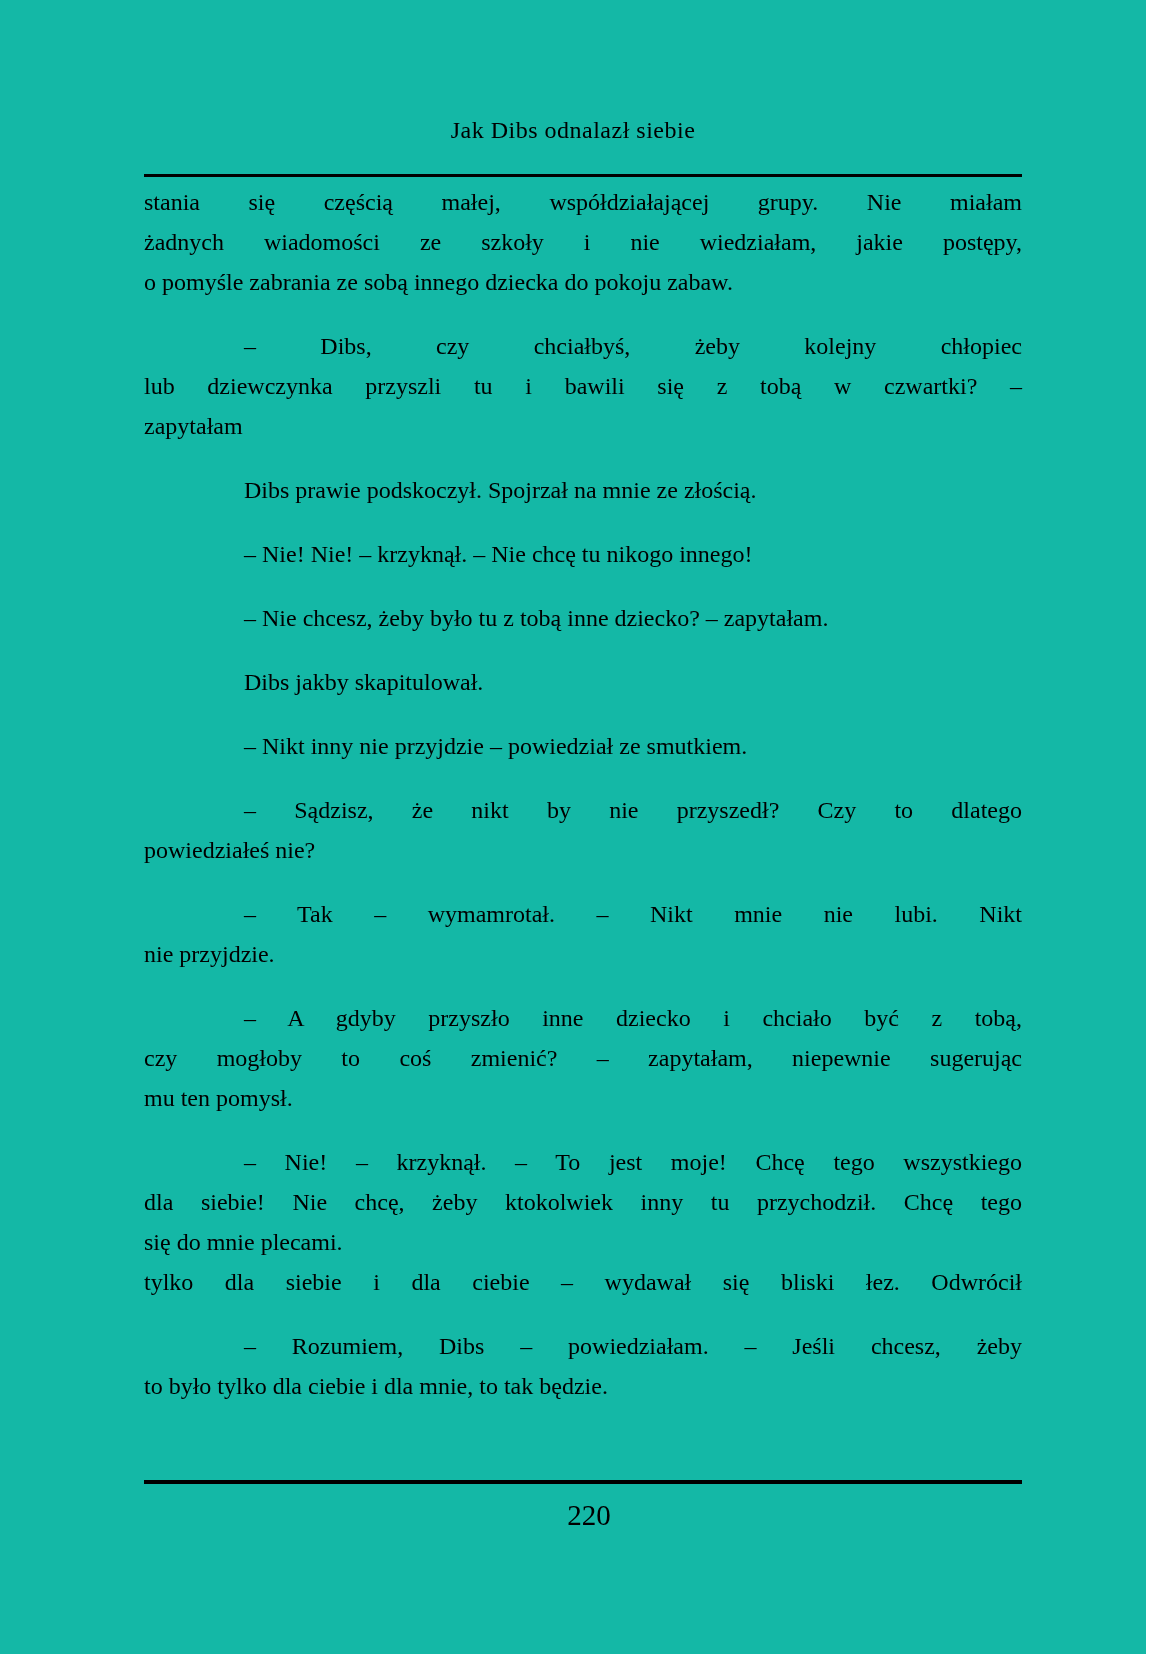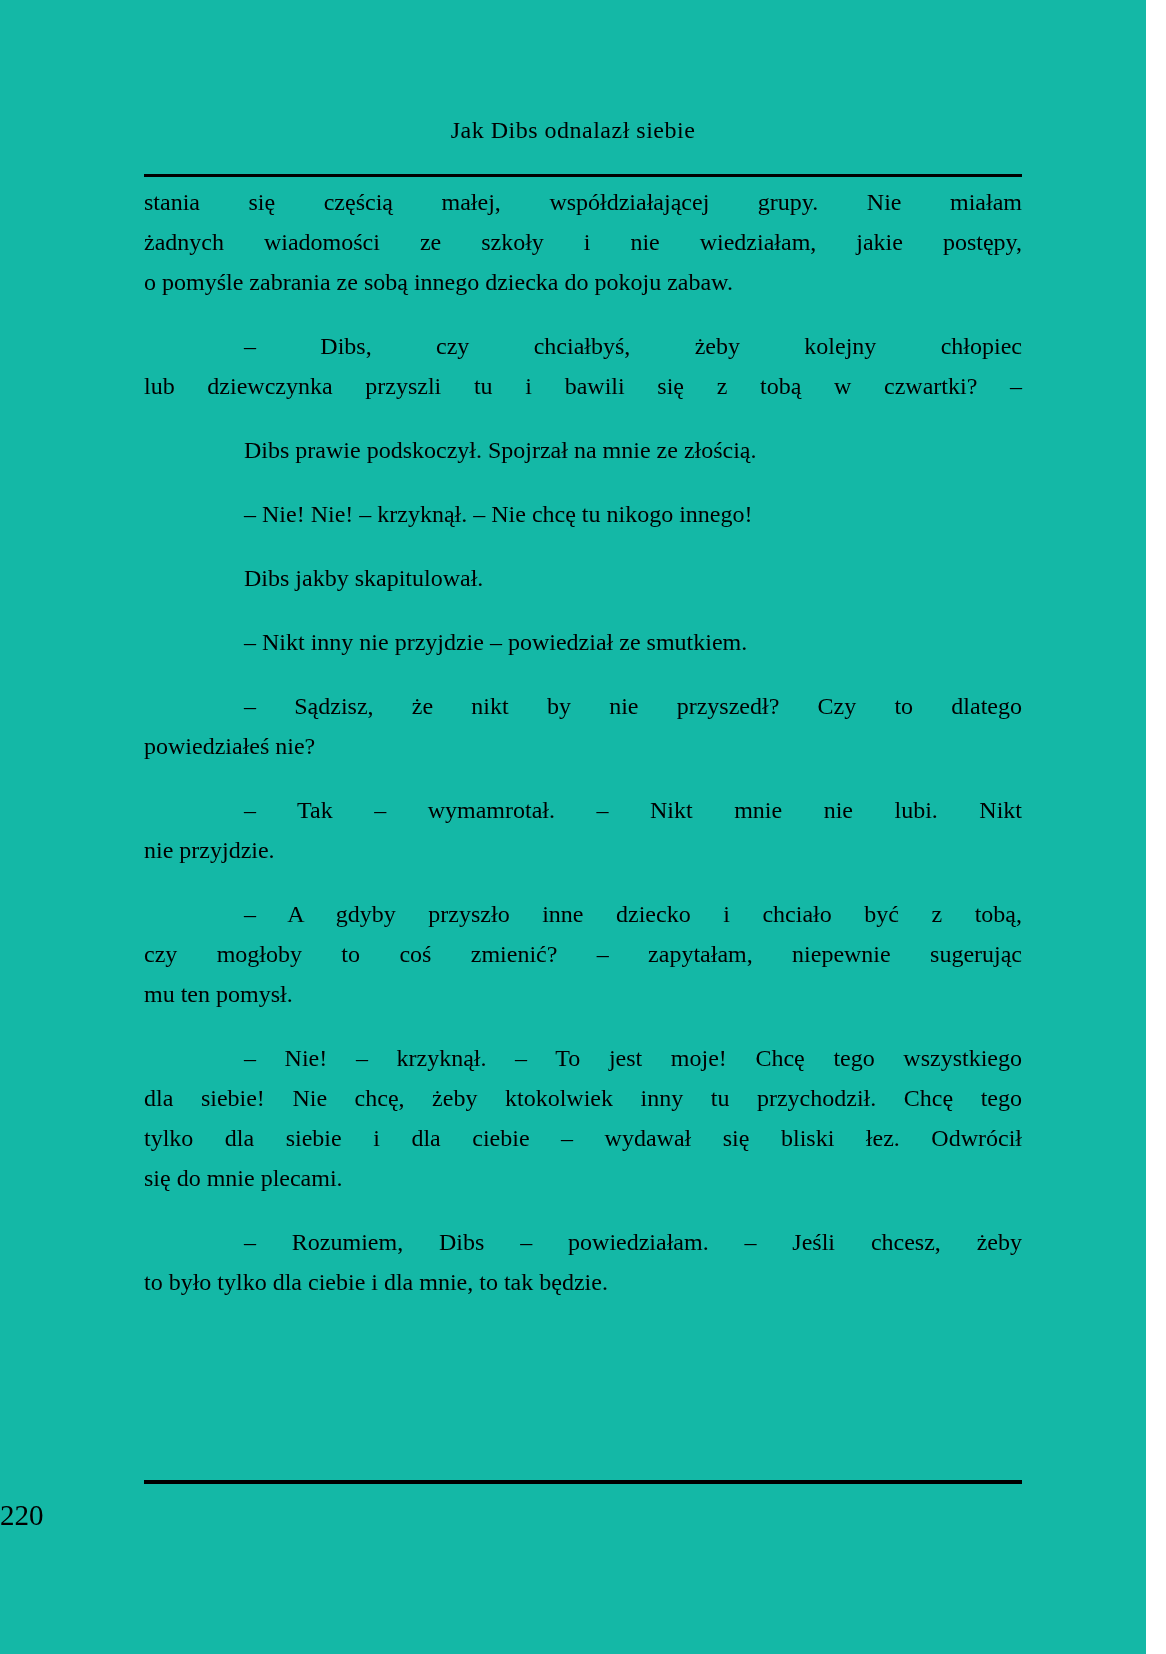--- a/index.html
+++ b/index.html
@@ -66,22 +66,23 @@
   }
   .line.first-line {
     padding-left: 100px;
   }
   .paragraph.continuation .line.first-line {
     padding-left: 0;
   }
   .page-number {
     position: absolute;
     top: 1498px;
-    left: 0;
+    left: 16px;
     width: 100%;
+    text-align: center;
     font-size: 29px;
     line-height: 34px;
     color: #000000;
   }
 </style>
 </head>
 <body>
 
 <div class="page">
   <div class="running-header">Jak Dibs odnalazł siebie</div>
@@ -90,26 +91,30 @@
 
   <div class="body-text">
       <div class="paragraph continuation">
         <div class="line first-line">stania się częścią małej, współdziałającej grupy. Nie miałam</div>
         <div class="line">żadnych wiadomości ze szkoły i nie wiedziałam, jakie postępy,</div>
         <div class="line last-line">o pomyśle zabrania ze sobą innego dziecka do pokoju zabaw.</div>
       </div>
       <div class="paragraph">
         <div class="line first-line">– Dibs, czy chciałbyś, żeby kolejny chłopiec</div>
         <div class="line">lub dziewczynka przyszli tu i bawili się z tobą w czwartki? –</div>
+        <div class="line last-line">zapytałam</div>
       </div>
       <div class="paragraph">
         <div class="line first-line last-line">Dibs prawie podskoczył. Spojrzał na mnie ze złością.</div>
       </div>
       <div class="paragraph">
         <div class="line first-line last-line">– Nie! Nie! – krzyknął. – Nie chcę tu nikogo innego!</div>
+      </div>
+      <div class="paragraph">
+        <div class="line first-line last-line">– Nie chcesz, żeby było tu z tobą inne dziecko? – zapytałam.</div>
       </div>
       <div class="paragraph">
         <div class="line first-line last-line">Dibs jakby skapitulował.</div>
       </div>
       <div class="paragraph">
         <div class="line first-line last-line">– Nikt inny nie przyjdzie – powiedział ze smutkiem.</div>
       </div>
       <div class="paragraph">
         <div class="line first-line">– Sądzisz, że nikt by nie przyszedł? Czy to dlatego</div>
         <div class="line last-line">powiedziałeś nie?</div>
@@ -119,22 +124,22 @@
         <div class="line last-line">nie przyjdzie.</div>
       </div>
       <div class="paragraph">
         <div class="line first-line">– A gdyby przyszło inne dziecko i chciało być z tobą,</div>
         <div class="line">czy mogłoby to coś zmienić? – zapytałam, niepewnie sugerując</div>
         <div class="line last-line">mu ten pomysł.</div>
       </div>
       <div class="paragraph">
         <div class="line first-line">– Nie! – krzyknął. – To jest moje! Chcę tego wszystkiego</div>
         <div class="line">dla siebie! Nie chcę, żeby ktokolwiek inny tu przychodził. Chcę tego</div>
+        <div class="line last-line">się do mnie plecami.</div>
         <div class="line">tylko dla siebie i dla ciebie – wydawał się bliski łez. Odwrócił</div>
-        <div class="line last-line">się do mnie plecami.</div>
       </div>
       <div class="paragraph">
         <div class="line first-line">– Rozumiem, Dibs – powiedziałam. – Jeśli chcesz, żeby</div>
         <div class="line last-line">to było tylko dla ciebie i dla mnie, to tak będzie.</div>
       </div>
     </div>
 
   <div class="rule rule-bottom"></div>
 
   <div class="page-number">220</div>

